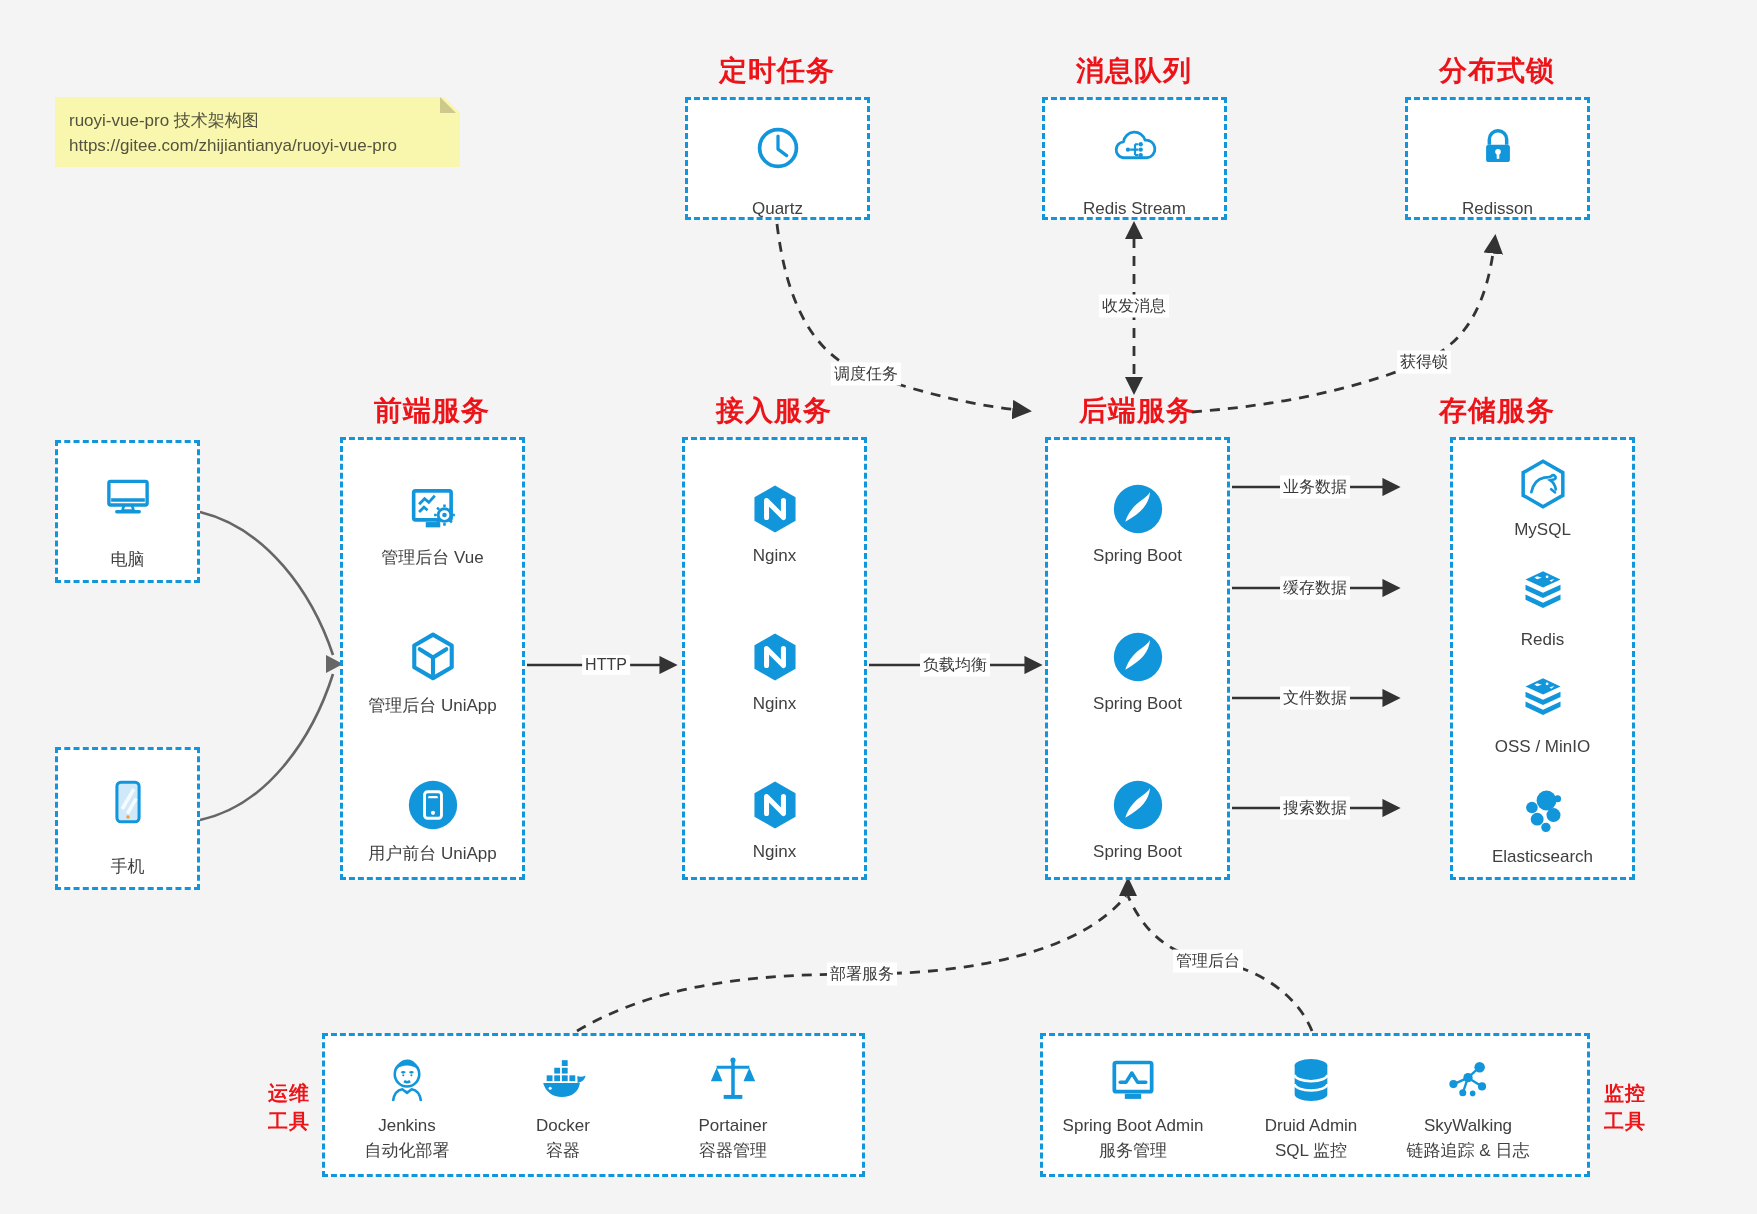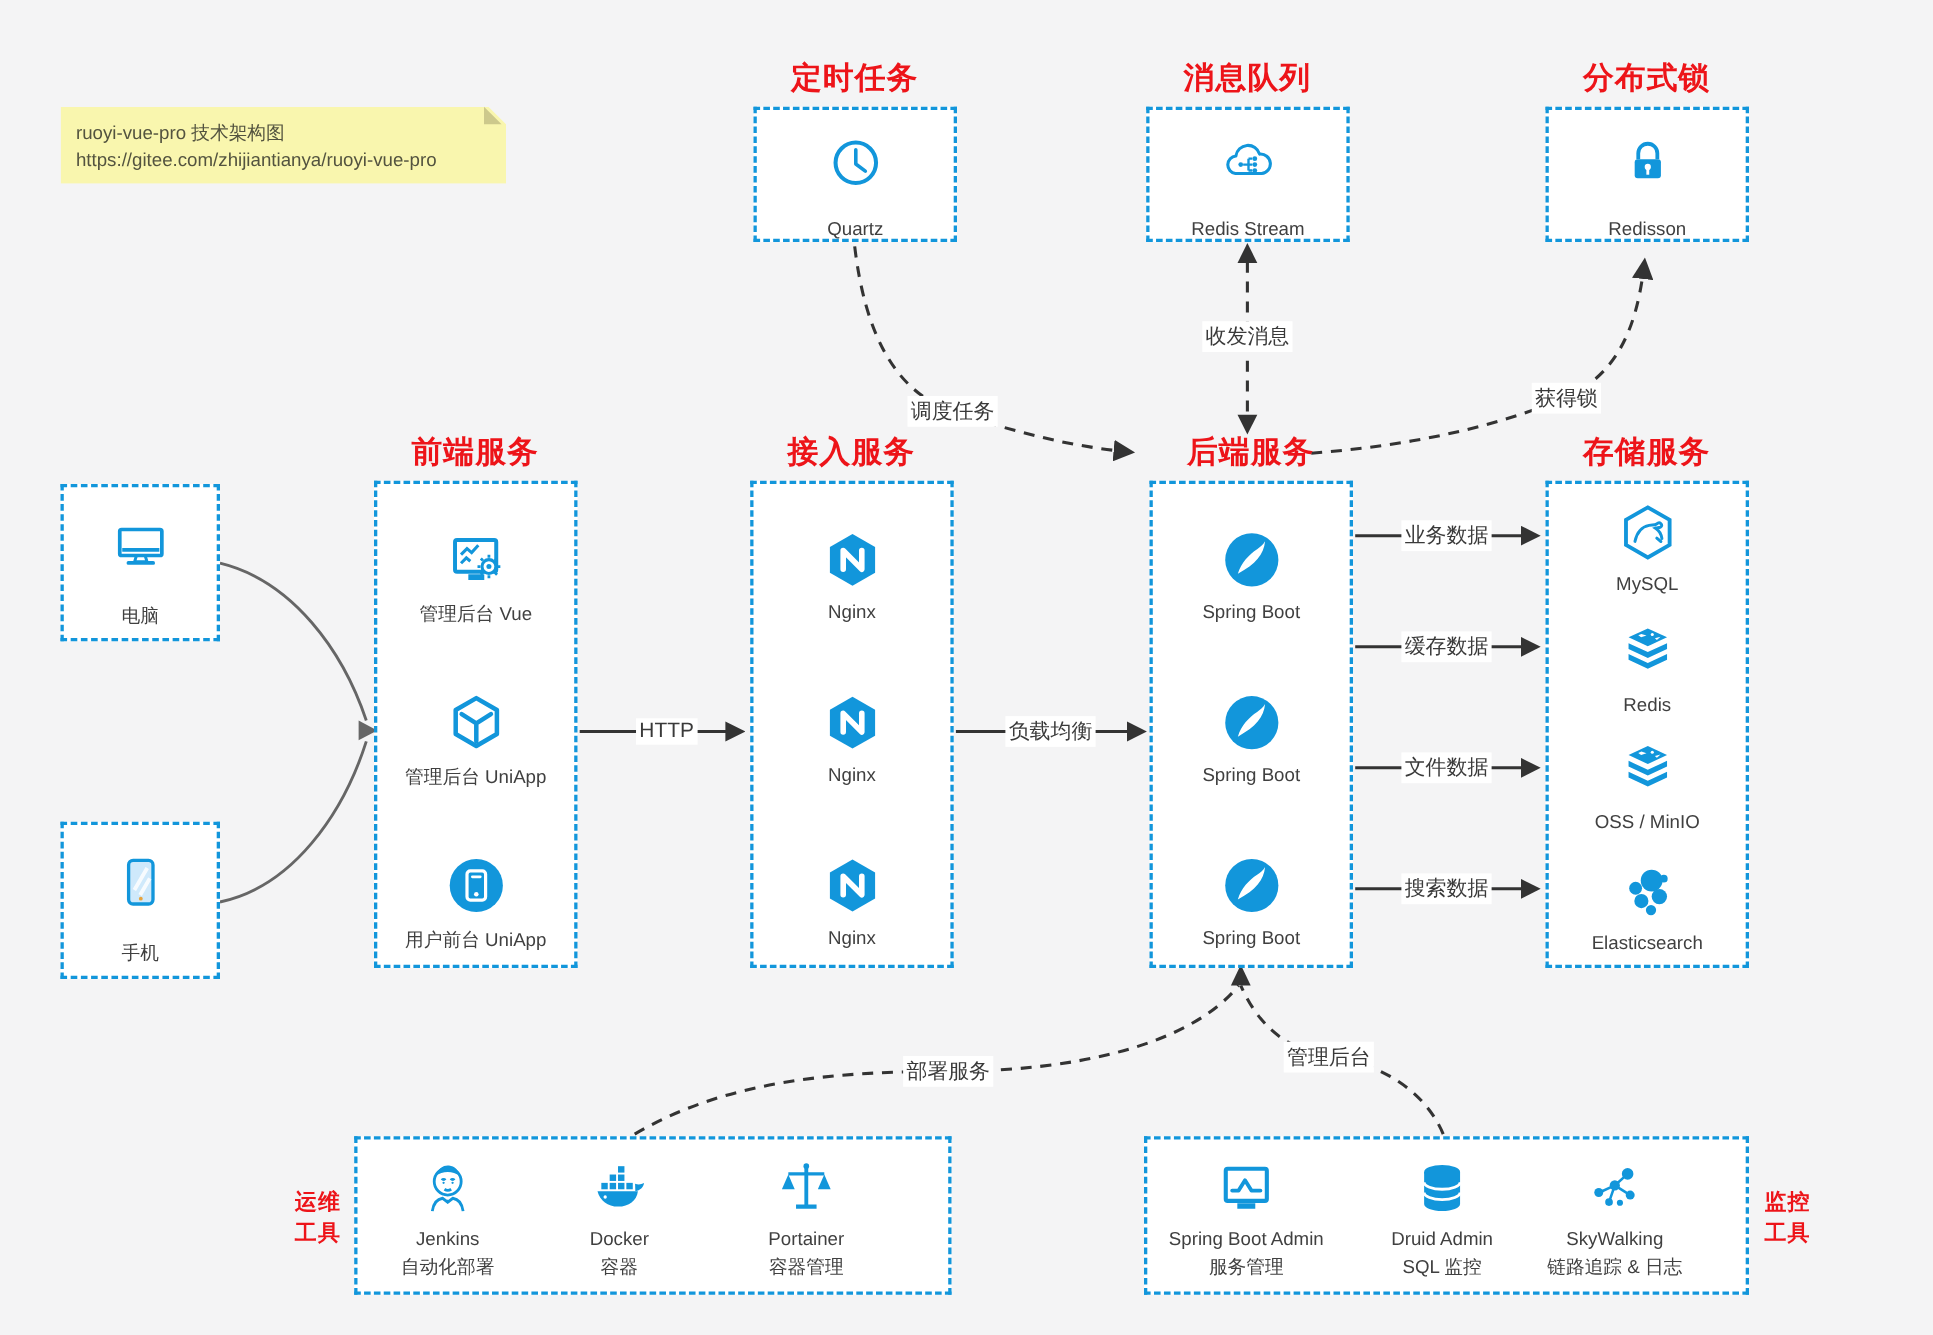--- a/index.html
+++ b/index.html
@@ -9,21 +9,21 @@
   .dbox{position:absolute;border:3px dashed #1296db;background:#fff;box-sizing:border-box;z-index:2;}
   .vstack{display:flex;flex-direction:column;align-items:center;gap:21px;height:100%;box-sizing:border-box;padding-top:22px;}
   .rtitle{position:absolute;color:#ed1419;font-weight:bold;font-size:28px;white-space:nowrap;
           transform:translateX(-50%);z-index:3;letter-spacing:1px;}
   .side-title{position:absolute;color:#ed1419;font-weight:bold;font-size:20px;line-height:28px;z-index:3;letter-spacing:1px;}
   .citem{position:absolute;left:0;right:0;text-align:center;}
   .ilabel{margin-top:4px;font-size:17px;color:#404040;white-space:nowrap;}
   .titem{position:absolute;top:16px;text-align:center;}
   .ilabel2{font-size:17px;color:#404040;line-height:23px;margin-top:2px;white-space:nowrap;}
   .elabel{position:absolute;transform:translate(-50%,-50%);background:#fff;color:#3a3a3a;
-          font-size:19px;padding:1px 3px;white-space:nowrap;z-index:4;text-align:right;}
+          font-size:16px;padding:1px 3px;white-space:nowrap;z-index:4;text-align:right;}
   .note{position:absolute;left:55px;top:97px;width:405px;height:70px;background:#f9f6ae;z-index:3;
         box-sizing:border-box;padding:11px 14px;font-size:17px;line-height:25px;color:#53533f;
         clip-path:polygon(0 0,calc(100% - 16px) 0,100% 16px,100% 100%,0 100%);}
   .note-fold{position:absolute;right:0;top:0;width:0;height:0;z-index:4;
         border-bottom:16px solid #cdc98c;border-right:16px solid transparent;}
   .icn{display:inline-block;line-height:0;}
   svg{display:block;}
 </style>
 </head>
 <body>
@@ -233,21 +233,21 @@
       <span class="icn">
         <svg width="58" height="58" viewBox="0 0 48 48">
             <circle cx="24" cy="24" r="20" fill="#1296db"></circle>
             <path d="M34 10C33 20 27 27 13.5 34.5C16 26 22 20 28 16C30.2 14.4 32.5 12.6 34 10Z" fill="#fff"></path>
           </svg>
       </span>
       <div class="ilabel">Spring Boot</div>
     </div>
   </div>
 
-  <div class="dbox" style="left:1405px;top:437px;width:185px;height:443px;">
+  <div class="dbox" style="left:1450px;top:437px;width:185px;height:443px;">
     <div class="citem" style="top:16px;">
       <span class="icn">
         <svg width="56" height="56" viewBox="0 0 48 48">
             <path d="M24 4.5L41 14.25V33.75L24 43.5L7 33.75V14.25Z" fill="none" stroke="#1296db" stroke-width="3"></path>
             <path d="M14 31c1.5-7 5.5-11.5 11-12.5 2.5-.5 4.5.2 6-1.2 1-.9 2.3-1 3.2-.2 1 .8.8 2-.2 2.7-1.2.8-2.6.4-4 .9 3 1.8 4.5 4.8 5 8" fill="none" stroke="#1296db" stroke-width="2.3" stroke-linecap="round"></path>
             <path d="M31 28.5l3.2 2.6" stroke="#1296db" stroke-width="2.3" stroke-linecap="round"></path>
           </svg>
       </span>
       <div class="ilabel">MySQL</div>
     </div>

